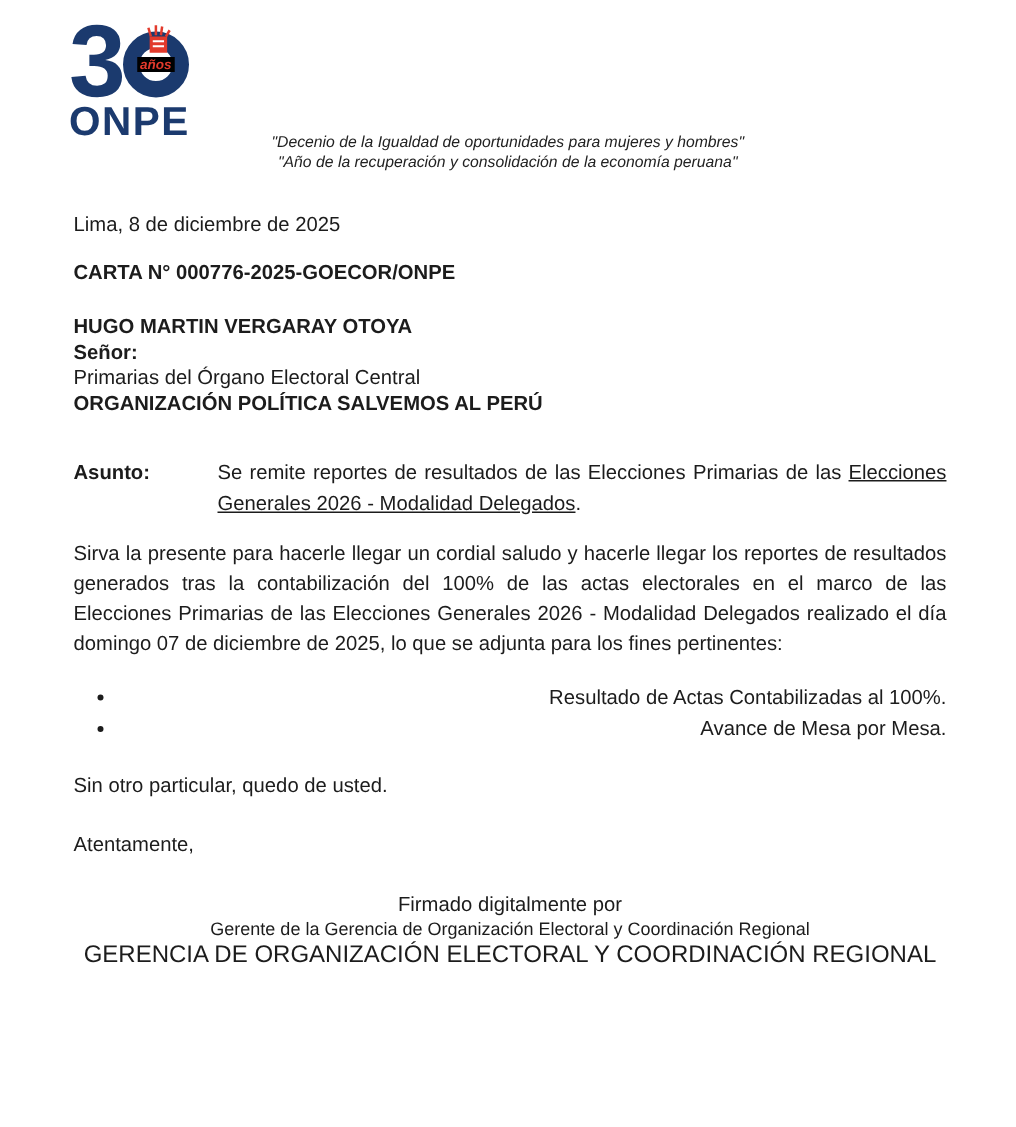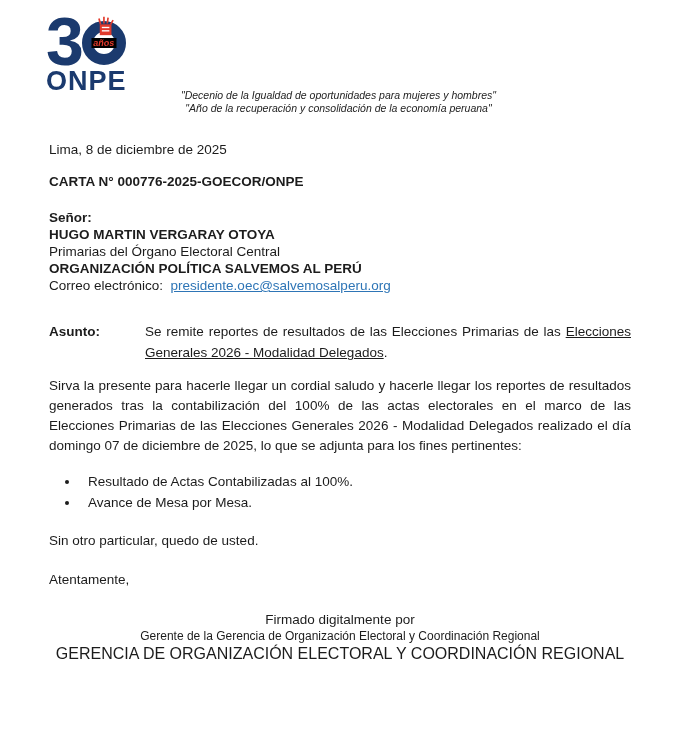--- a/index.html
+++ b/index.html
@@ -50,21 +50,21 @@
   .recipient{margin:19px 0 0 0;line-height:17px;}
   .b{font-weight:bold;}
   .email-link{color:var(--link);text-decoration:underline;}
   .subject{display:flex;margin-top:27px;line-height:21px;}
   .subject-label{font-weight:bold;flex:0 0 96px;}
   .subject-text{flex:1;text-align:justify;}
   .u{text-decoration:underline;}
   .greeting{margin:31px 0 0 0;}
   .para{margin:13px 0 0 0;text-align:justify;line-height:20px;}
   ul.attachments{margin:15px 0 0 0;padding:0 0 0 31px;line-height:21px;}
-  ul.attachments li{padding-left:8px;}
+  ul.attachments li{padding-left:8px;text-align:right;}
   .closing1{margin:19px 0 0 0;}
   .closing2{margin:22px 0 0 0;}
   .signature{margin-top:23px;text-align:center;line-height:17px;}
   .sig-name{font-weight:bold;}
   .sig-role{font-size:12px;}
   .sig-dept{font-size:16px;}
   :root{--navy:#1b3a6e;--red:#e23a2c;--link:#2e75b6;}
 </style>
 </head>
 <body>
@@ -99,25 +99,24 @@
     <div>"Año de la recuperación y consolidación de la economía peruana"</div>
   </div>
 
   <div class="content">
 
     <p class="date">Lima, 8 de diciembre de 2025</p>
 
     <p class="ref">CARTA N° 000776-2025-GOECOR/ONPE</p>
 
     <div class="recipient">
+      <div class="b">HUGO MARTIN VERGARAY OTOYA</div>
       <div class="b">Señor:</div>
-      <div class="b">HUGO MARTIN VERGARAY OTOYA</div>
       <div>Primarias del Órgano Electoral Central</div>
       <div class="b">ORGANIZACIÓN POLÍTICA SALVEMOS AL PERÚ</div>
-      <div><span>Correo electrónico:</span>&nbsp; <a href="#" class="email-link">presidente.oec@salvemosalperu.org</a></div>
     </div>
 
     <div class="subject">
       <span class="subject-label">Asunto:</span>
       <span class="subject-text"><span>Se remite reportes de resultados de las Elecciones Primarias de las</span> <span class="u">Elecciones Generales 2026 - Modalidad Delegados</span><span>.</span></span>
     </div>
 
 
     <p class="para">Sirva la presente para hacerle llegar un cordial saludo y hacerle llegar los reportes de resultados generados tras la contabilización del 100% de las actas electorales en el marco de las Elecciones Primarias de las Elecciones Generales 2026 - Modalidad Delegados realizado el día domingo 07 de diciembre de 2025, lo que se adjunta para los fines pertinentes:</p>
 

